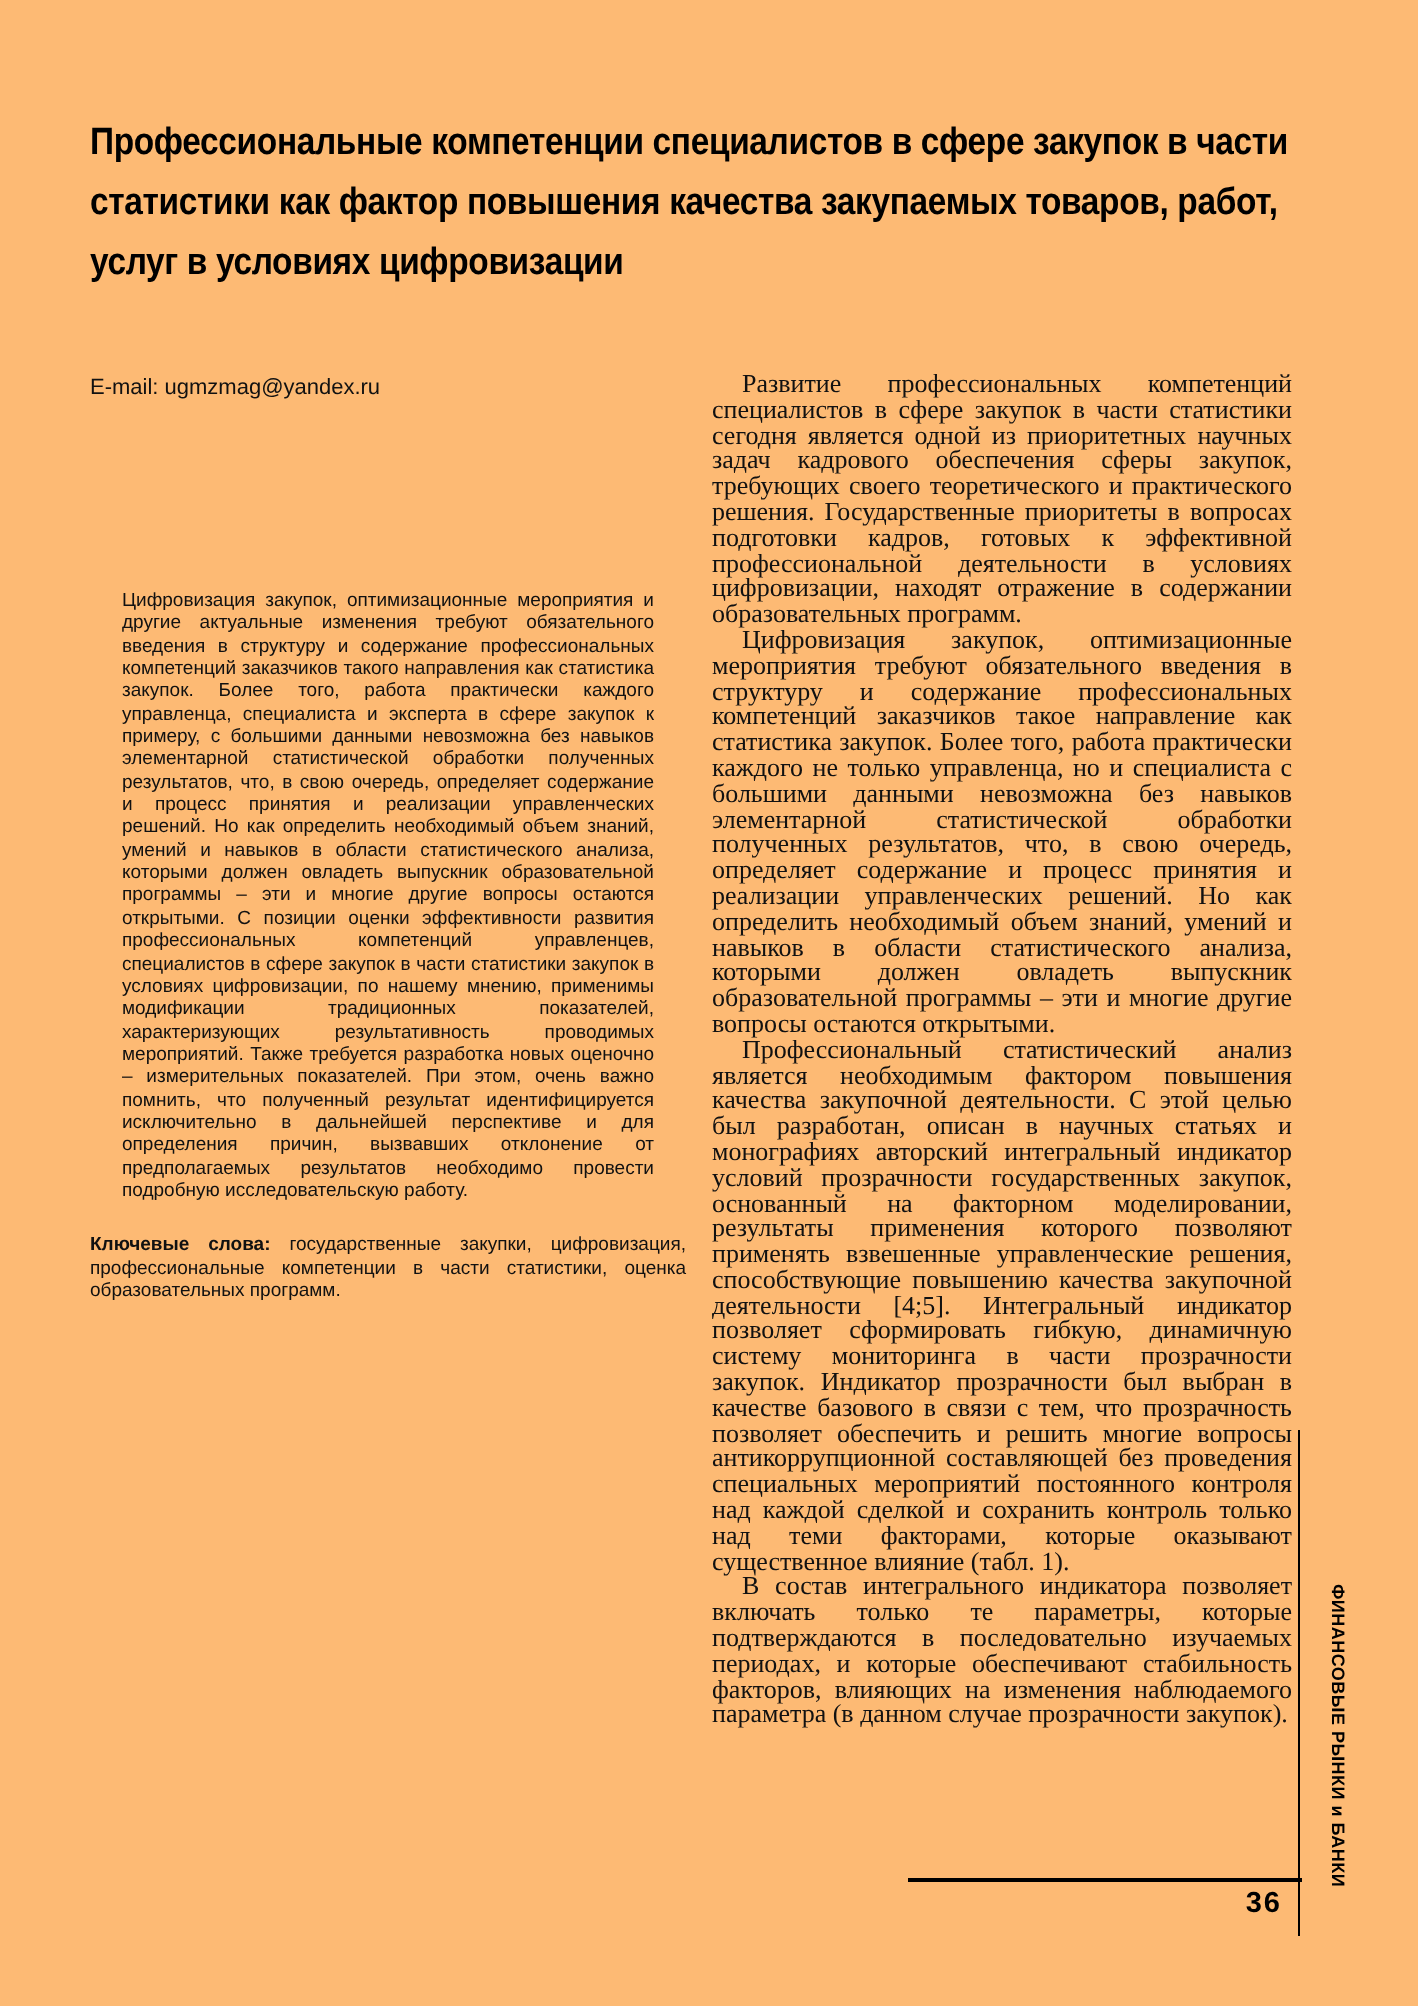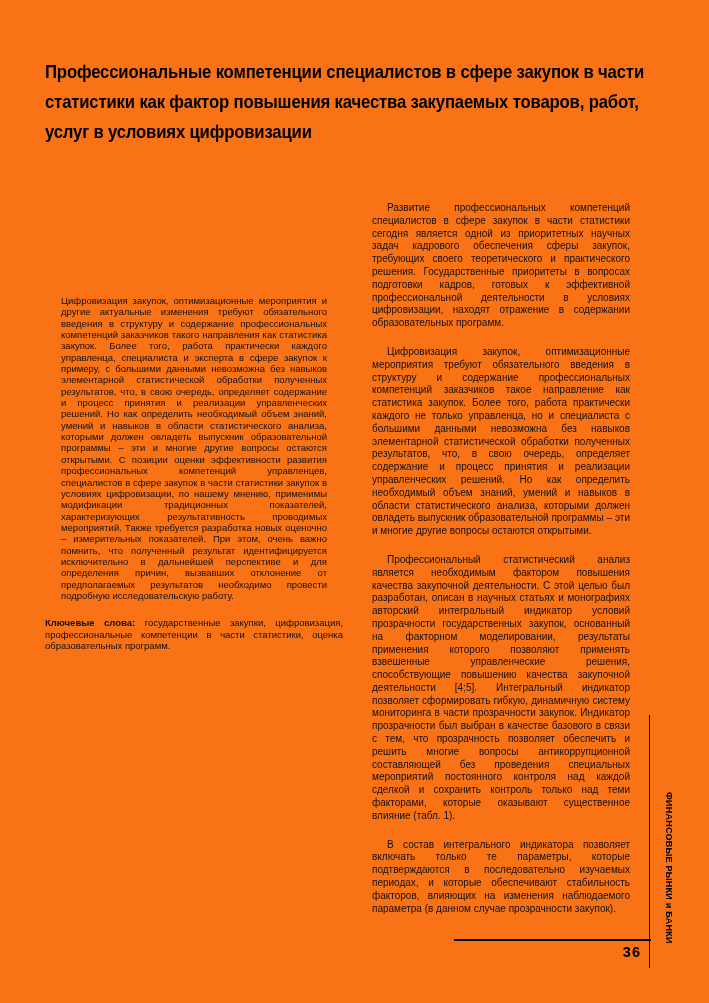--- a/index.html
+++ b/index.html
@@ -4,21 +4,21 @@
 <style>
   html, body {
     margin: 0;
     padding: 0;
     background: #ffffff;
   }
   .page {
     position: relative;
     width: 709px;
     height: 1003px;
-    background: #f97316;
+    background: #fdba74;
     color: #0d0d0d;
     font-family: "Liberation Sans", sans-serif;
     overflow: hidden;
   }
   .article-title {
     position: absolute;
     left: 45px;
     top: 44px;
     width: 700px;
     transform: scaleX(0.88);
@@ -64,26 +64,27 @@
     color: #111;
   }
   .keywords b { font-weight: 700; }
   .right-col {
     position: absolute;
     left: 356px;
     top: 186px;
     width: 290px;
   }
   .right-col p {
-    margin: 16px;
-    font-size: 10px;
+    margin: 0;
+    font-size: 13px;
     line-height: 12.8px;
     text-align: justify;
     text-indent: 15px;
     color: #111;
+    font-family: Liberation Serif, serif;
   }
   .vline {
     position: absolute;
     left: 649px;
     top: 715px;
     width: 1.4px;
     height: 253px;
     background: #000;
   }
   .hrule {
@@ -121,20 +122,21 @@
   }
 </style>
 </head>
 <body>
 
 <div class="page">
 
   <h1 class="article-title">Профессиональные компетенции специалистов в сфере закупок в части статистики как фактор повышения качества закупаемых товаров, работ, услуг в условиях цифровизации</h1>
 
   <div class="author-block">
+    <div class="author-email">E-mail: ugmzmag@yandex.ru</div>
   </div>
 
   <div class="left-col">
     <p class="abstract-text">Цифровизация закупок, оптимизационные мероприятия и другие актуальные изменения требуют обязательного введения в структуру и содержание профессиональных компетенций заказчиков такого направления как статистика закупок. Более того, работа практически каждого управленца, специалиста и эксперта в сфере закупок к примеру, с большими данными невозможна без навыков элементарной статистической обработки полученных результатов, что, в свою очередь, определяет содержание и процесс принятия и реализации управленческих решений. Но как определить необходимый объем знаний, умений и навыков в области статистического анализа, которыми должен овладеть выпускник образовательной программы – эти и многие другие вопросы остаются открытыми. С позиции оценки эффективности развития профессиональных компетенций управленцев, специалистов в сфере закупок в части статистики закупок в условиях цифровизации, по нашему мнению, применимы модификации традиционных показателей, характеризующих результативность проводимых мероприятий. Также требуется разработка новых оценочно – измерительных показателей. При этом, очень важно помнить, что полученный результат идентифицируется исключительно в дальнейшей перспективе и для определения причин, вызвавших отклонение от предполагаемых результатов необходимо провести подробную исследовательскую работу.</p>
     <p class="keywords"><b>Ключевые слова:</b> <span>государственные закупки, цифровизация, профессиональные компетенции в части статистики, оценка образовательных программ.</span></p>
   </div>
 
   <div class="right-col">
     <p>Развитие профессиональных компетенций специалистов в сфере закупок в части статистики сегодня является одной из приоритетных научных задач кадрового обеспечения сферы закупок, требующих своего теоретического и практического решения. Государственные приоритеты в вопросах подготовки кадров, готовых к эффективной профессиональной деятельности в условиях цифровизации, находят отражение в содержании образовательных программ.</p>
     <p>Цифровизация закупок, оптимизационные мероприятия требуют обязательного введения в структуру и содержание профессиональных компетенций заказчиков такое направление как статистика закупок. Более того, работа практически каждого не только управленца, но и специалиста с большими данными невозможна без навыков элементарной статистической обработки полученных результатов, что, в свою очередь, определяет содержание и процесс принятия и реализации управленческих решений. Но как определить необходимый объем знаний, умений и навыков в области статистического анализа, которыми должен овладеть выпускник образовательной программы – эти и многие другие вопросы остаются открытыми.</p>

